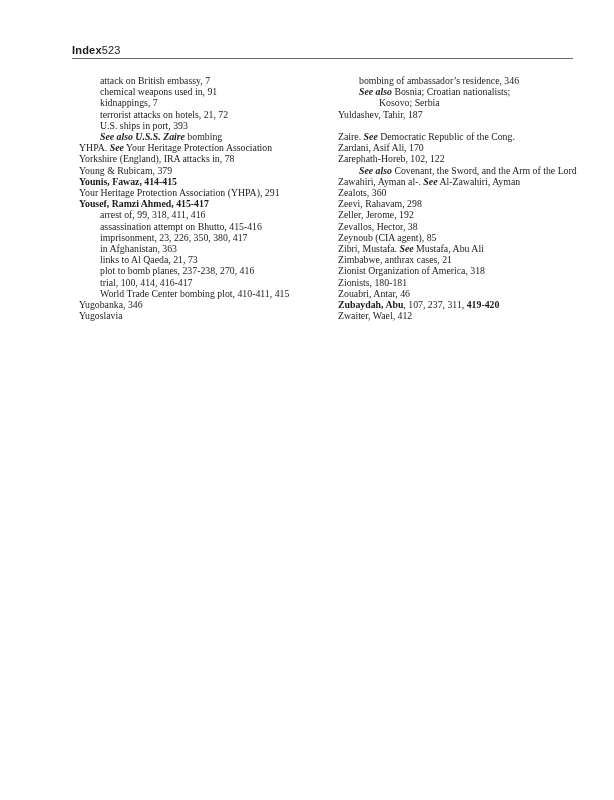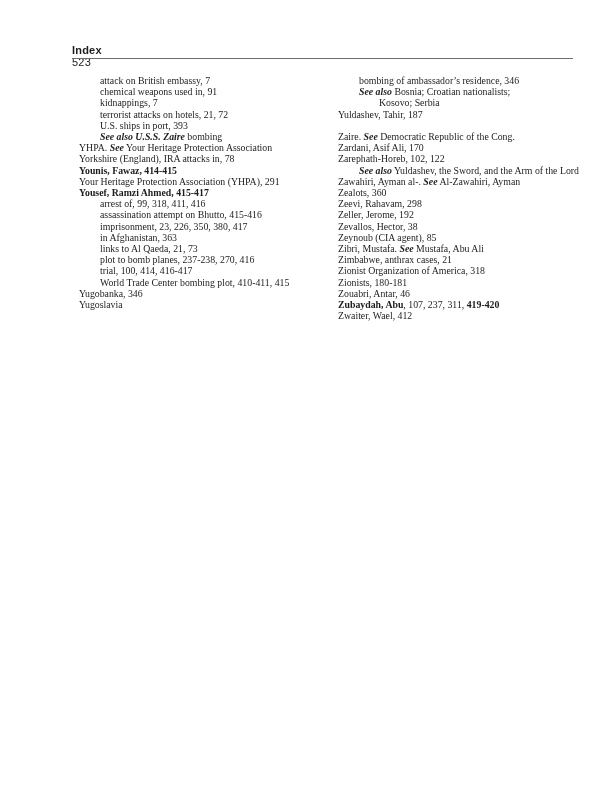--- a/index.html
+++ b/index.html
@@ -26,21 +26,20 @@
     width: 501px;
     display: flex;
     justify-content: flex-start;
     align-items: baseline;
     padding-right: 2px;
     box-sizing: border-box;
     font-family: "Liberation Sans", sans-serif;
     font-size: 11px;
     line-height: 12px;
     letter-spacing: 0.2px;
-    flex-direction: column;
   }
   .running-header .head-title {
     font-weight: 700;
   }
   .running-header .page-num {
     font-weight: 400;
   }
   .header-rule {
     position: absolute;
     left: 72px;
@@ -81,20 +80,21 @@
 
   <div class="col col-left">
       <div class="ln i1"><span>attack on British embassy, 7</span></div>
       <div class="ln i1"><span>chemical weapons used in, 91</span></div>
       <div class="ln i1"><span>kidnappings, 7</span></div>
       <div class="ln i1"><span>terrorist attacks on hotels, 21, 72</span></div>
       <div class="ln i1"><span>U.S. ships in port, 393</span></div>
       <div class="ln i1"><span class="it">See also U.S.S. Zaire</span><span> bombing</span></div>
       <div class="ln i0"><span>YHPA. </span><span class="it">See</span><span> Your Heritage Protection Association</span></div>
       <div class="ln i0"><span>Yorkshire (England), IRA attacks in, 78</span></div>
+      <div class="ln i0"><span>Young &amp; Rubicam, 379</span></div>
       <div class="ln i0"><span class="bd">Younis, Fawaz, 414-415</span></div>
       <div class="ln i0"><span>Your Heritage Protection Association (YHPA), 291</span></div>
       <div class="ln i0"><span class="bd">Yousef, Ramzi Ahmed, 415-417</span></div>
       <div class="ln i1"><span>arrest of, 99, 318, 411, 416</span></div>
       <div class="ln i1"><span>assassination attempt on Bhutto, 415-416</span></div>
       <div class="ln i1"><span>imprisonment, 23, 226, 350, 380, 417</span></div>
       <div class="ln i1"><span>in Afghanistan, 363</span></div>
       <div class="ln i1"><span>links to Al Qaeda, 21, 73</span></div>
       <div class="ln i1"><span>plot to bomb planes, 237-238, 270, 416</span></div>
       <div class="ln i1"><span>trial, 100, 414, 416-417</span></div>
@@ -105,21 +105,21 @@
 
   <div class="col col-right">
       <div class="ln i1"><span>bombing of ambassador’s residence, 346</span></div>
       <div class="ln i1"><span class="it">See also</span><span> Bosnia; Croatian nationalists;</span></div>
       <div class="ln i2"><span>Kosovo; Serbia</span></div>
       <div class="ln i0"><span>Yuldashev, Tahir, 187</span></div>
       <div class="ln i0"></div>
       <div class="ln i0"><span>Zaire. </span><span class="it">See</span><span> Democratic Republic of the Cong.</span></div>
       <div class="ln i0"><span>Zardani, Asif Ali, 170</span></div>
       <div class="ln i0"><span>Zarephath-Horeb, 102, 122</span></div>
-      <div class="ln i1"><span class="it">See also</span><span> Yuldashev, the Sword, and the Arm of the Lord</span></div>
+      <div class="ln i1"><span class="it">See also</span><span> Covenant, the Sword, and the Arm of the Lord</span></div>
       <div class="ln i0"><span>Zawahiri, Ayman al-. </span><span class="it">See</span><span> Al-Zawahiri, Ayman</span></div>
       <div class="ln i0"><span>Zealots, 360</span></div>
       <div class="ln i0"><span>Zeevi, Rahavam, 298</span></div>
       <div class="ln i0"><span>Zeller, Jerome, 192</span></div>
       <div class="ln i0"><span>Zevallos, Hector, 38</span></div>
       <div class="ln i0"><span>Zeynoub (CIA agent), 85</span></div>
       <div class="ln i0"><span>Zibri, Mustafa. </span><span class="it">See</span><span> Mustafa, Abu Ali</span></div>
       <div class="ln i0"><span>Zimbabwe, anthrax cases, 21</span></div>
       <div class="ln i0"><span>Zionist Organization of America, 318</span></div>
       <div class="ln i0"><span>Zionists, 180-181</span></div>

